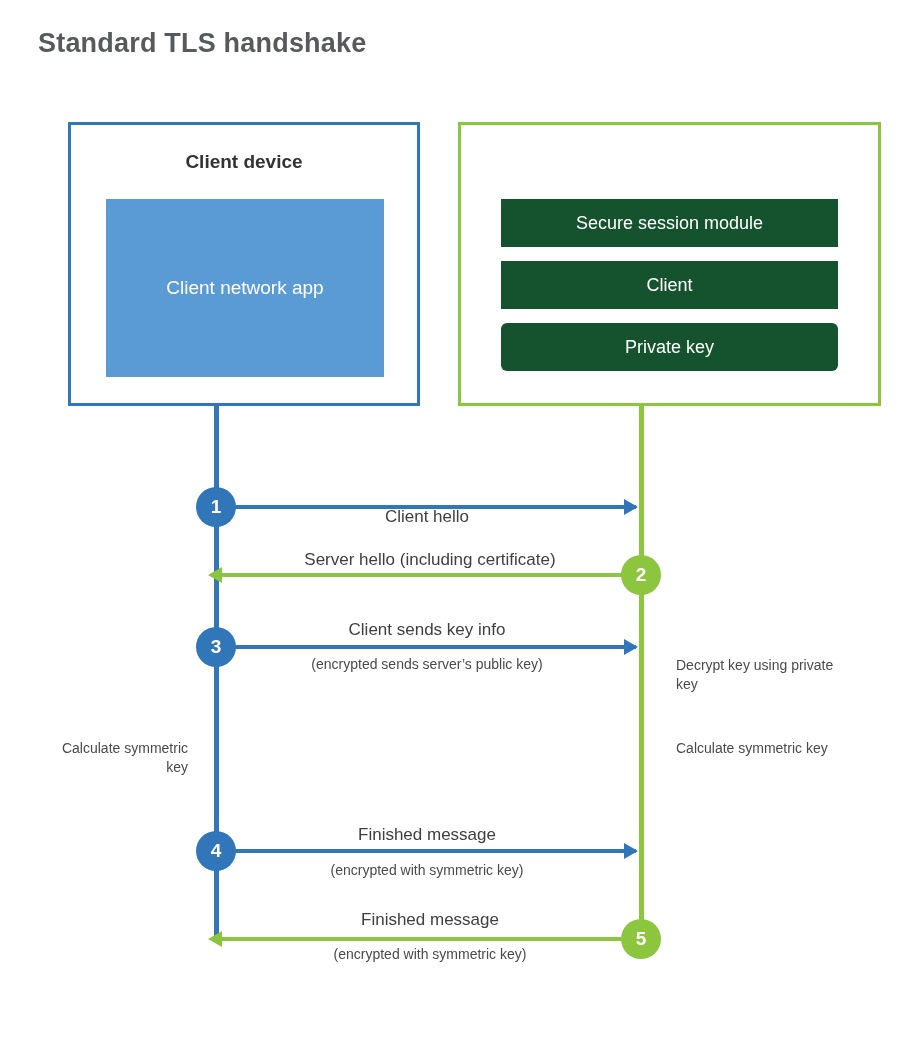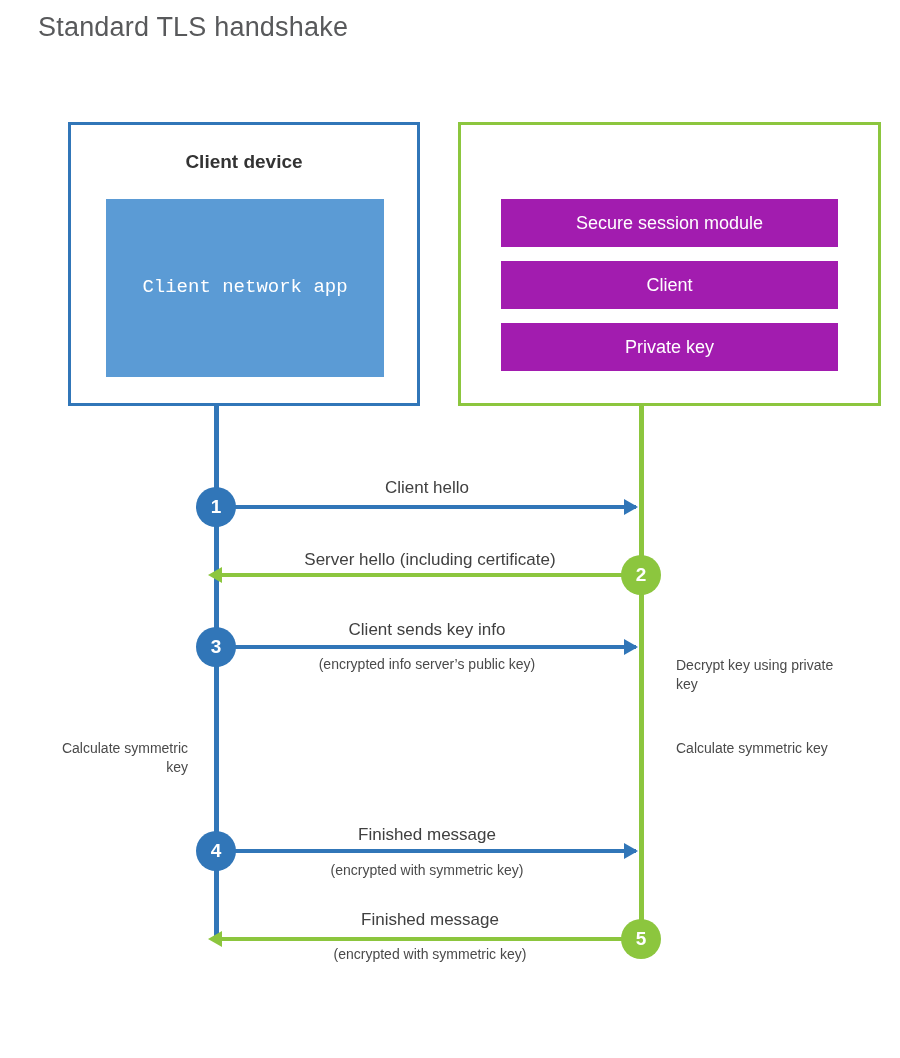--- a/index.html
+++ b/index.html
@@ -14,23 +14,23 @@
     position: relative;
     overflow: hidden;
     font-family: "Liberation Sans", "DejaVu Sans", sans-serif;
     color: #3a3a3a;
     -webkit-font-smoothing: antialiased;
   }
 
   #page-title {
     position: absolute;
     left: 38px;
-    top: 12px;
+    top: 28px;
     font-size: 27px;
-    font-weight: 400;
+    font-weight: 700;
     color: #58595b;
     letter-spacing: 0.2px;
     white-space: nowrap;
   }
 
   
   .party-box {
     position: absolute;
     background: #ffffff;
     box-sizing: border-box;
@@ -71,40 +71,39 @@
     display: flex;
     align-items: center;
     justify-content: center;
     text-align: center;
     color: #ffffff;
     font-size: 19px;
     font-weight: 400;
     line-height: 1.35;
     padding: 0 18px;
     box-sizing: border-box;
-    font-family: Liberation Mono, monospace;
   }
 
   #server-modules {
     position: absolute;
     left: 40px;
     top: 74px;
     width: 337px;
   }
   .server-module {
     height: 48px;
-    background: #a21caf;
+    background: #14532d;
     display: flex;
     align-items: center;
     justify-content: center;
     color: #ffffff;
     font-size: 18px;
     margin-bottom: 14px;
   }
-  .server-module:last-child { margin-bottom: 0; }
+  .server-module:last-child { margin-bottom: 0; border-radius: 6px; }
 
   
   .lifeline {
     position: absolute;
     width: 5px;
   }
   #client-lifeline {
     left: 214px;
     top: 404px;
     height: 538px;
@@ -179,21 +178,21 @@
     color: #404040;
     white-space: nowrap;
   }
   .msg-sublabel {
     position: absolute;
     text-align: center;
     font-size: 14px;
     color: #4a4a4a;
     white-space: nowrap;
   }
-  #label-1 { left: 218px; width: 418px; top: 478px; }
+  #label-1 { left: 218px; width: 418px; top: 507px; }
   #label-2 { left: 222px; width: 416px; top: 550px; }
   #label-3 { left: 218px; width: 418px; top: 620px; }
   #sublabel-3 { left: 218px; width: 418px; top: 656px; }
   #label-4 { left: 218px; width: 418px; top: 825px; }
   #sublabel-4 { left: 218px; width: 418px; top: 862px; }
   #label-5 { left: 222px; width: 416px; top: 910px; }
   #sublabel-5 { left: 222px; width: 416px; top: 946px; }
 
   
   .side-note {
@@ -229,21 +228,21 @@
 
 <div class="msg-label" id="label-1">Client hello</div>
 <div class="msg-arrow to-server" id="arrow-1"></div>
 <div class="step-circle client" id="step-1">1</div>
 
 <div class="msg-label" id="label-2">Server hello (including certificate)</div>
 <div class="msg-arrow to-client" id="arrow-2"></div>
 <div class="step-circle server" id="step-2">2</div>
 
 <div class="msg-label" id="label-3">Client sends key info</div>
-<div class="msg-sublabel" id="sublabel-3">(encrypted info server’s public key)</div>
+<div class="msg-sublabel" id="sublabel-3">(encrypted sends server’s public key)</div>
 <div class="msg-arrow to-server" id="arrow-3"></div>
 <div class="step-circle client" id="step-3">3</div>
 <div class="side-note" id="note-decrypt">Decrypt key using private key</div>
 
 <div class="side-note" id="note-calc-client">Calculate symmetric key</div>
 <div class="side-note" id="note-calc-server">Calculate symmetric key</div>
 
 <div class="msg-label" id="label-4">Finished message</div>
 <div class="msg-arrow to-server" id="arrow-4"></div>
 <div class="msg-sublabel" id="sublabel-4">(encrypted with symmetric key)</div>

